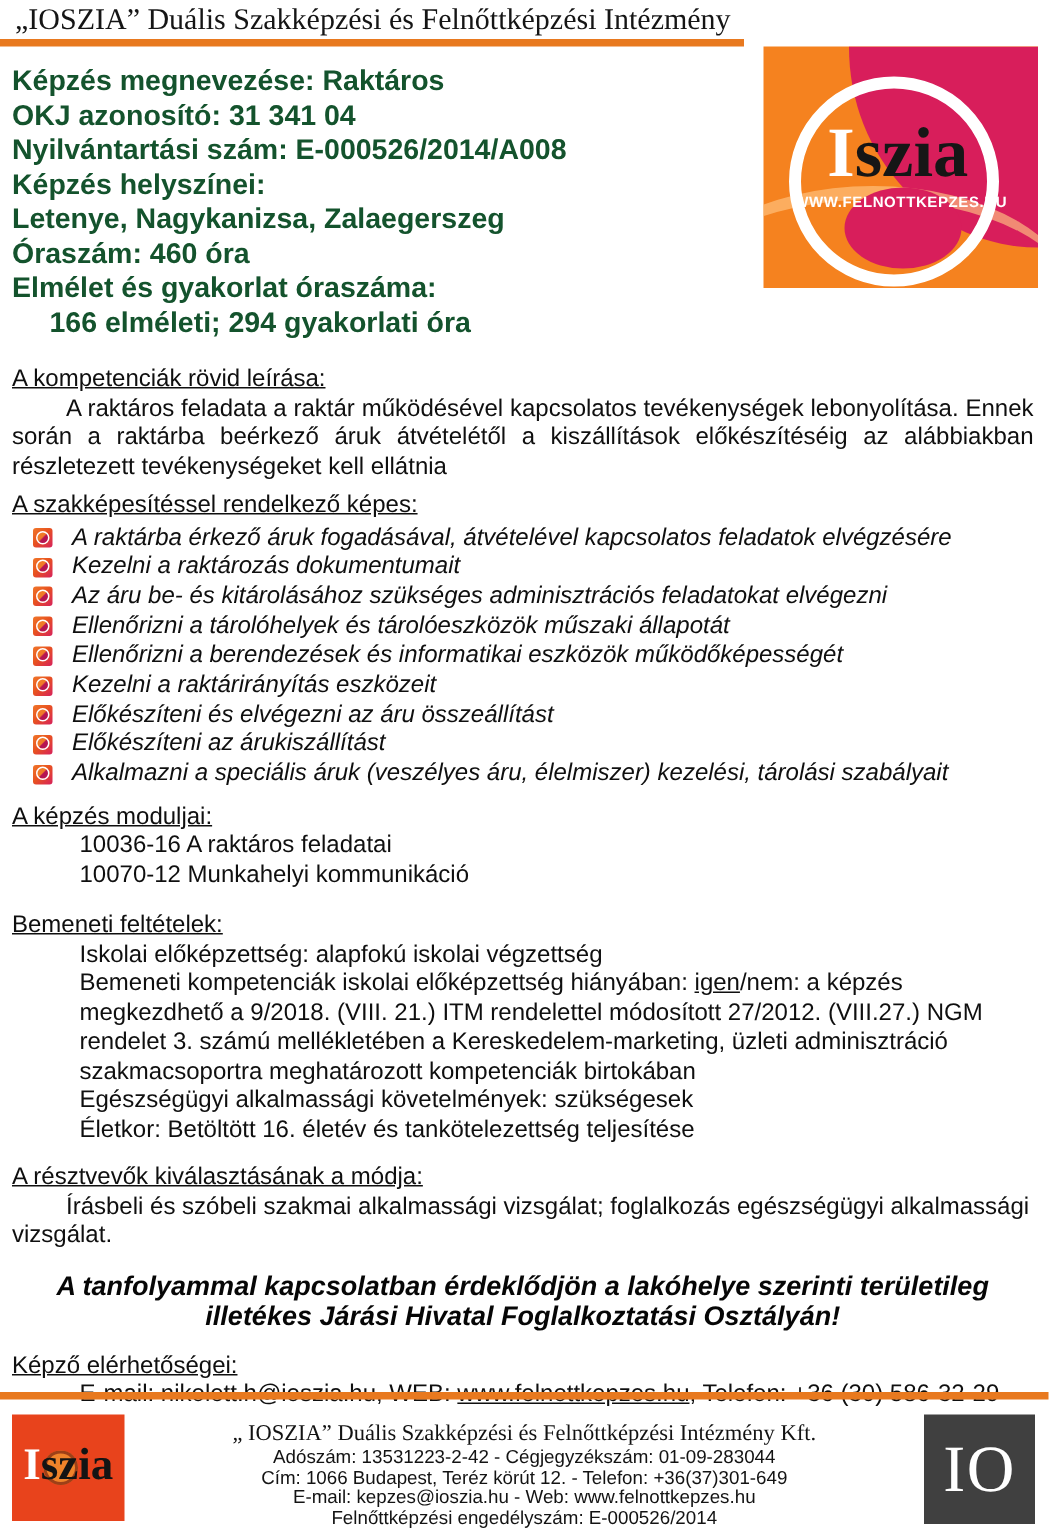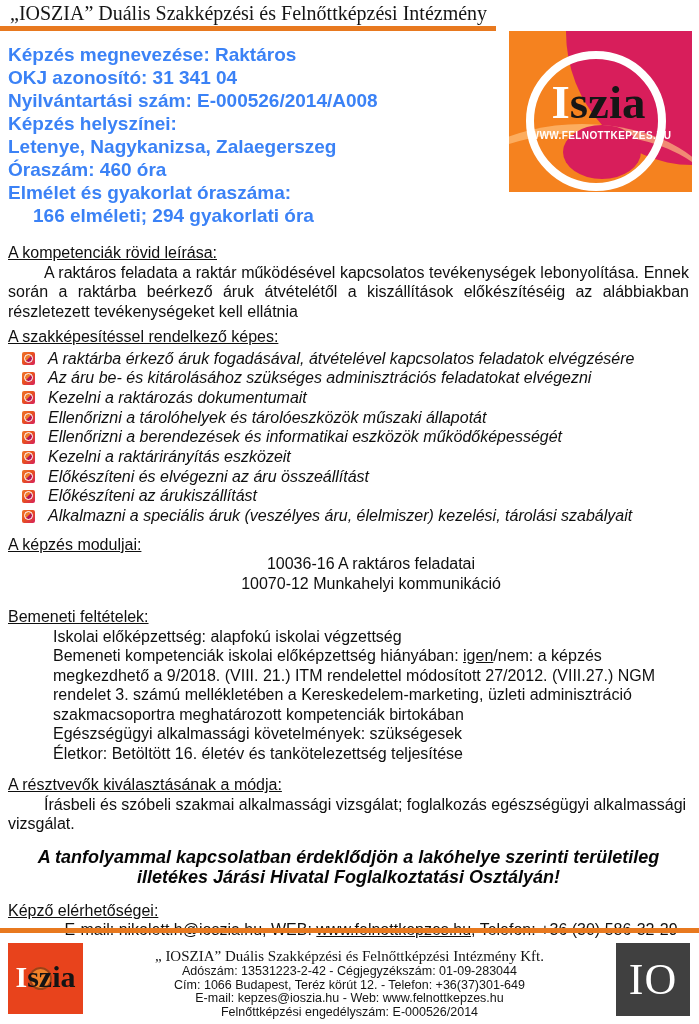--- a/index.html
+++ b/index.html
@@ -26,37 +26,37 @@
   .logo .blob{position:absolute;left:54px;top:94px;width:78px;height:54px;background:#d81e5b;border-radius:50%;}
   .logo .ring{position:absolute;left:17px;top:20px;width:124px;height:124px;border:8px solid #fff;border-radius:50%;}
   .logo .word{position:absolute;left:0;right:4px;top:48px;text-align:center;z-index:3;
     font-family:"Liberation Serif", serif;font-weight:bold;font-size:47px;line-height:1;}
   .logo .word .li{color:#fff;}
   .logo .word .lszia{color:#161616;}
   .logo .url{position:absolute;left:0;right:0;top:99px;text-align:center;z-index:3;
     color:#fff;font-size:10px;font-weight:bold;letter-spacing:.4px;}
 
   
-  .course{position:absolute;left:8px;top:43px;font-size:19px;font-weight:bold;line-height:23px;color:#3b82f6;}
+  .course{position:absolute;left:8px;top:43px;font-size:19px;font-weight:bold;line-height:23px;color:#14532d;}
   .course .indent{padding-left:25px;}
 
   
   .main{position:absolute;left:8px;top:243px;width:681px;font-size:16px;line-height:19.5px;color:#0f0f0f;}
   .sec-head{text-decoration:underline;margin:0;}
   .para{margin:0;text-align:justify;text-indent:36px;}
   .para-left{margin:0;text-indent:36px;}
 
   ul.bullets{list-style:none;margin:2px 0 0 0;padding:0;}
   ul.bullets li{position:relative;padding-left:40px;margin:0;line-height:19.7px;font-style:italic;}
   .blt{position:absolute;left:14px;top:3.5px;width:13px;height:13px;border-radius:2px;display:inline-block;
     background:linear-gradient(135deg,#f0772a 0%,#e8521f 45%,#d6215c 100%);}
   .blt i{position:absolute;left:1.5px;top:1.5px;width:7px;height:7px;border:1.5px solid #fff;border-radius:50%;display:block;
     background:linear-gradient(135deg,#f07a28 45%,#b51552 55%);}
 
-  .tabbed{padding-left:45px;text-align:center;}
+  .tabbed{padding-left:45px;}
   .entry-wrap{padding-left:45px;}
   .u{text-decoration:underline;}
 
   .notice{margin:13px 0 0 0;text-align:center;font-weight:bold;font-style:italic;font-size:18px;line-height:20.5px;color:#060606;}
 
   .mt6{margin-top:6px;} .mt9{margin-top:9px;}
   .mt12{margin-top:12px;} .mt13{margin-top:13px;} .mt14{margin-top:14px;}
 
   
   .footer{position:absolute;left:0;top:941px;width:699px;height:78px;}
@@ -106,24 +106,24 @@
     <p class="sec-head">A kompetenciák rövid leírása:</p>
     <p class="para">A raktáros feladata a raktár működésével kapcsolatos tevékenységek lebonyolítása. Ennek során a raktárba beérkező áruk átvételétől a kiszállítások előkészítéséig az alábbiakban részletezett tevékenységeket kell ellátnia</p>
 
     <p class="sec-head mt6">A szakképesítéssel rendelkező képes:</p>
     <ul class="bullets">
       <li><span class="blt">
             <i></i>
           </span><span>A raktárba érkező áruk fogadásával, átvételével kapcsolatos feladatok elvégzésére</span></li>
       <li><span class="blt">
             <i></i>
-          </span><span>Az áru be- és kitárolásához szükséges adminisztrációs feladatokat elvégezni</span></li>
+          </span><span>Kezelni a raktározás dokumentumait</span></li>
       <li><span class="blt">
             <i></i>
-          </span><span>Kezelni a raktározás dokumentumait</span></li>
+          </span><span>Az áru be- és kitárolásához szükséges adminisztrációs feladatokat elvégezni</span></li>
       <li><span class="blt">
             <i></i>
           </span><span>Ellenőrizni a tárolóhelyek és tárolóeszközök műszaki állapotát</span></li>
       <li><span class="blt">
             <i></i>
           </span><span>Ellenőrizni a berendezések és informatikai eszközök működőképességét</span></li>
       <li><span class="blt">
             <i></i>
           </span><span>Kezelni a raktárirányítás eszközeit</span></li>
       <li><span class="blt">

